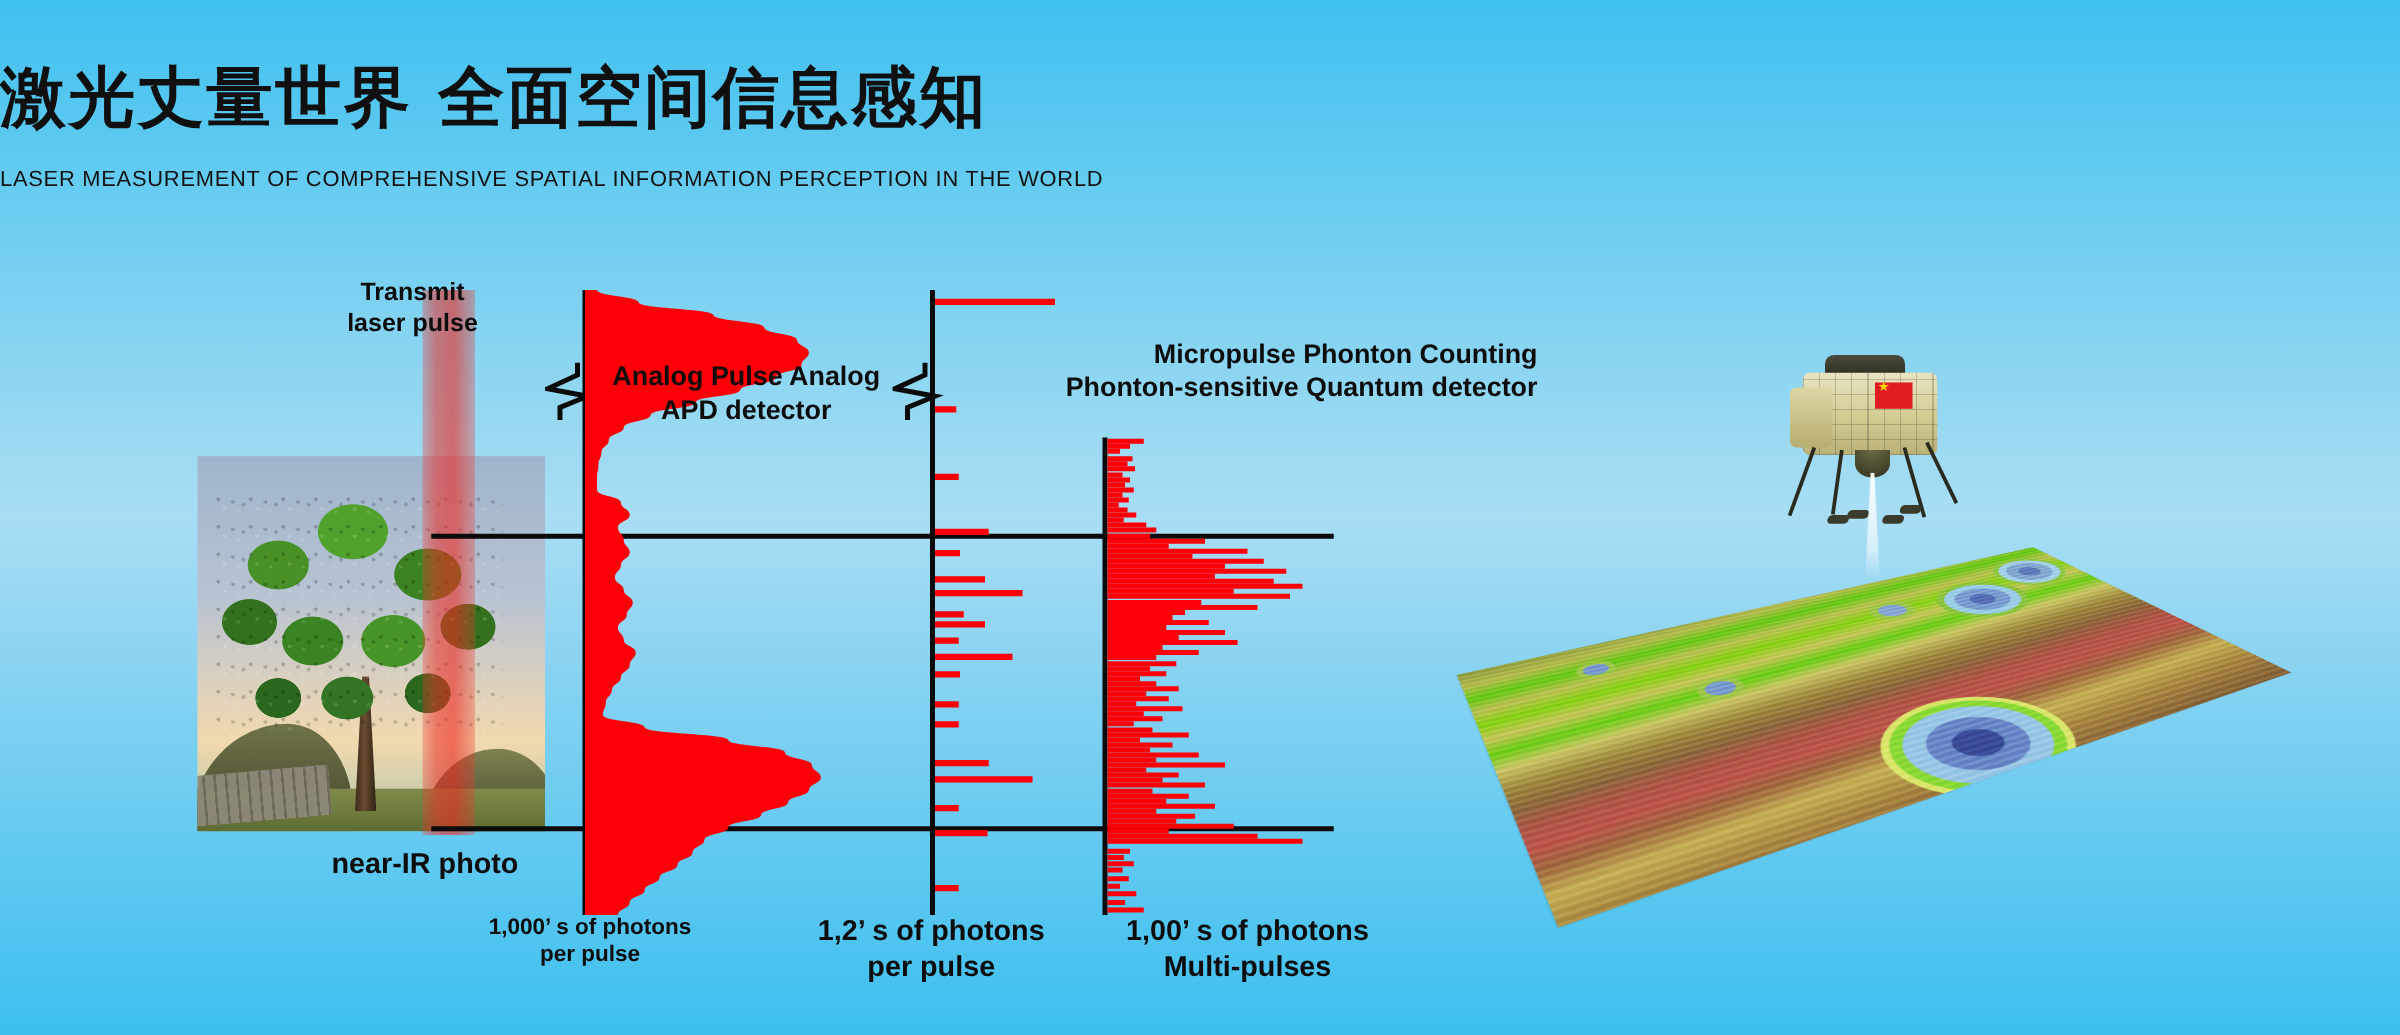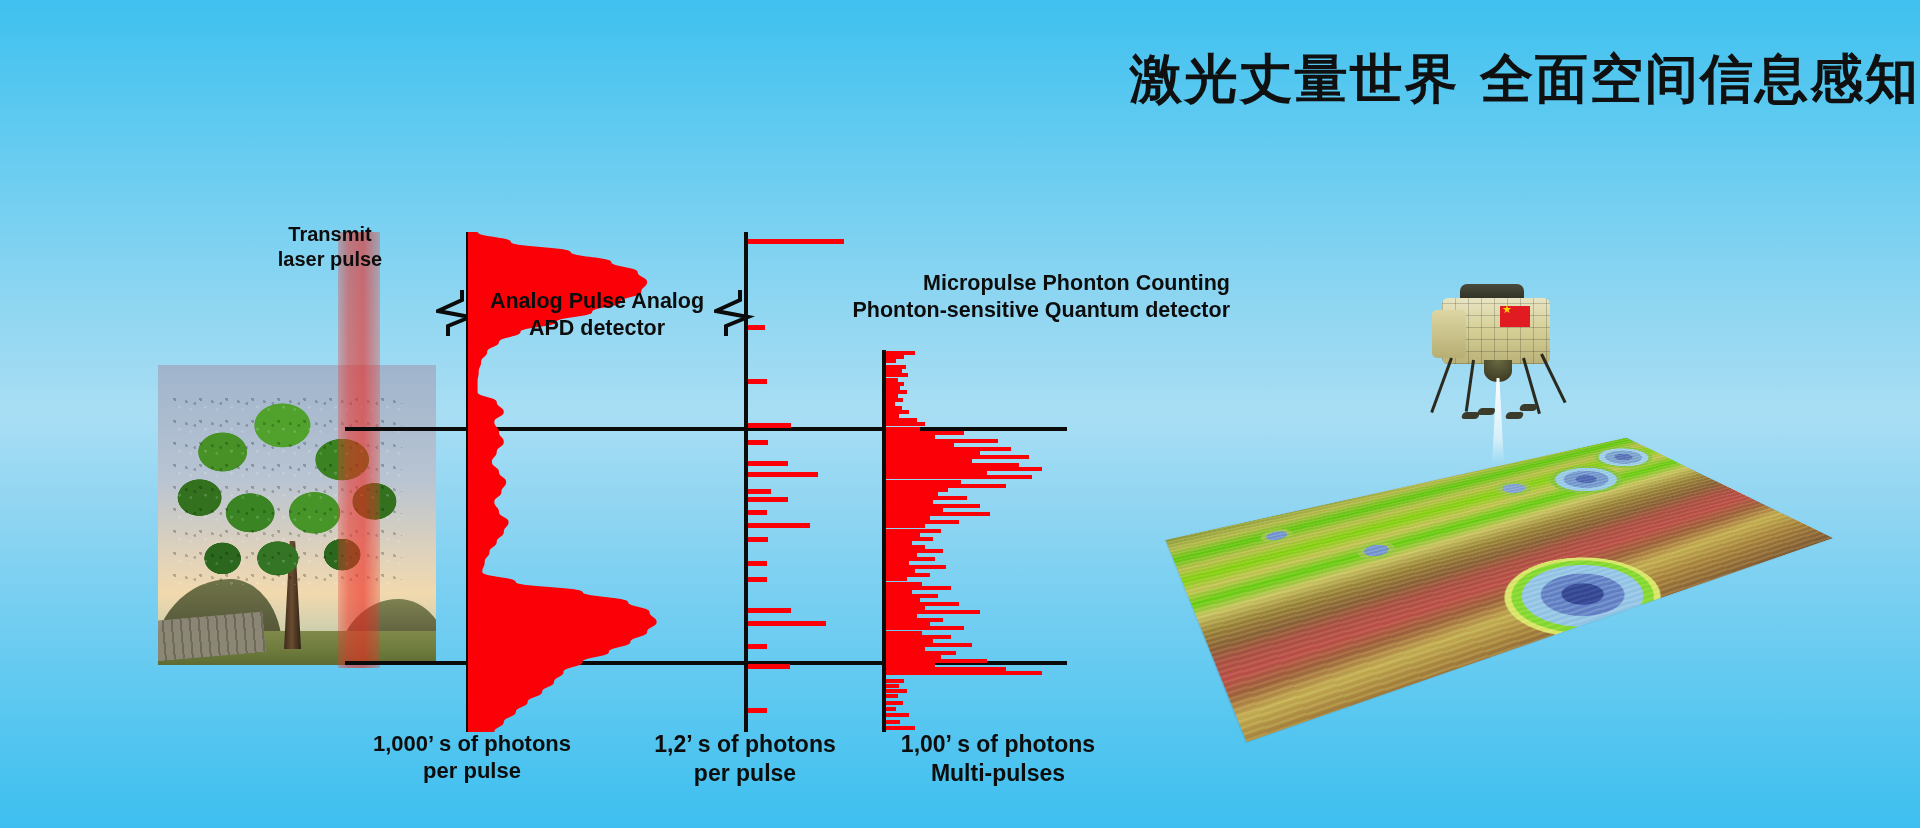--- a/index.html
+++ b/index.html
@@ -10,21 +10,21 @@
   body {
     background: linear-gradient(180deg,
       #3fc0ef 0%, #54c7f0 10%, #77d0f1 26%,
       #9ad9f2 42%, #a8def4 50%, #93d6f2 60%,
       #74cef1 74%, #55c6f0 88%, #3dbfef 100%);
     position: relative;
   }
   .stage { position: absolute; inset: 0; }
 
   
-  #header { position: absolute; top: 48px; left: 0; width: 1920px; text-align: right; }
+  #header { position: absolute; top: 48px; left: 0; width: 1920px; text-align: left; }
   #title {
     font-family: "DejaVu Sans", "Liberation Sans", sans-serif;
     font-weight: 700; font-size: 53px; letter-spacing: 2px;
     color: #101010; line-height: 1.18; white-space: pre;
   }
   #subtitle {
     margin-top: 22px; font-size: 17.5px; color: #111;
     letter-spacing: 0.6px; font-weight: 400;
     font-family: "Liberation Sans", sans-serif;
   }
@@ -185,53 +185,55 @@
     filter: blur(.4px);
   }
 </style>
 </head>
 <body>
 
 <div class="stage">
 
   <div id="header">
     <div id="title">激光丈量世界 全面空间信息感知</div>
+    <div id="subtitle">LASER MEASUREMENT OF COMPREHENSIVE SPATIAL INFORMATION PERCEPTION IN THE WORLD</div>
   </div>
 
   <div id="photo-block">
     <div id="photo">
       <div class="hill-l"></div>
       <div class="hill-r"></div>
       <div class="ground"></div>
       <div class="wall-l"></div>
       <div class="trunk"></div>
       <div class="canopy"></div>
       <div class="canopy-tex"></div>
     </div>
   </div>
   <div id="beam"></div>
 
   <div class="lbl" style="left:230px; top:222px; width:200px; font-size:20px;">Transmit
 laser pulse</div>
 
+  <div class="lbl" style="left:210px; top:676px; width:260px; font-size:23px;">near-IR photo</div>
 
   <div class="hline" id="line-canopy"></div>
   <div class="hline" id="line-ground"></div>
 
   <div>
     <div class="axis" style="left:466px; top:232px; height:500px;"></div>
     <svg class="zig" width="60" height="46" style="left:436px; top:290px;" viewBox="0 0 60 46">
       <polyline points="26,0 26,10 2,21 34,27 12,36 12,46" fill="none" stroke="#0b0b0b" stroke-width="4"></polyline>
     </svg>
     <svg class="wave-svg" id="svg-analog" width="200" height="500" style="left:468px; top:232px;" viewBox="0 0 200 500" preserveAspectRatio="none">
         <path d="M 0 0 L 9.6 0.0 C 9.6 5.0 43.0 5.0 43.0 10.0 C 43.0 15.0 102.7 15.0 102.7 20.0 C 102.7 25.0 143.3 25.0 143.3 30.0 C 143.3 35.0 169.6 35.0 169.6 40.0 C 169.6 45.0 179.1 45.0 179.1 50.0 C 179.1 55.0 173.2 55.0 173.2 60.0 C 173.2 65.0 152.9 65.0 152.9 70.0 C 152.9 75.0 124.2 75.0 124.2 80.0 C 124.2 85.0 88.4 85.0 88.4 90.0 C 88.4 95.0 52.5 95.0 52.5 100.0 C 52.5 105.0 31.0 105.0 31.0 110.0 C 31.0 115.0 19.1 115.0 19.1 120.0 C 19.1 125.0 13.1 125.0 13.1 130.0 C 13.1 135.0 10.7 135.0 10.7 140.0 C 10.7 145.0 9.6 145.0 9.6 150.0 C 9.6 155.0 9.6 155.0 9.6 160.0 C 9.6 165.0 28.7 165.0 28.7 170.0 C 28.7 175.0 35.8 175.0 35.8 180.0 C 35.8 185.0 26.3 185.0 26.3 190.0 C 26.3 195.0 31.0 195.0 31.0 200.0 C 31.0 205.0 35.8 205.0 35.8 210.0 C 35.8 215.0 28.7 215.0 28.7 220.0 C 28.7 225.0 23.9 225.0 23.9 230.0 C 23.9 235.0 31.0 235.0 31.0 240.0 C 31.0 245.0 38.2 245.0 38.2 250.0 C 38.2 255.0 33.4 255.0 33.4 260.0 C 33.4 265.0 26.3 265.0 26.3 270.0 C 26.3 275.0 31.0 275.0 31.0 280.0 C 31.0 285.0 40.6 285.0 40.6 290.0 C 40.6 295.0 35.8 295.0 35.8 300.0 C 35.8 305.0 28.7 305.0 28.7 310.0 C 28.7 315.0 21.5 315.0 21.5 320.0 C 21.5 325.0 16.7 325.0 16.7 330.0 C 16.7 335.0 14.3 335.0 14.3 340.0 C 14.3 345.0 47.8 345.0 47.8 350.0 C 47.8 355.0 114.6 355.0 114.6 360.0 C 114.6 365.0 160.0 365.0 160.0 370.0 C 160.0 375.0 181.5 375.0 181.5 380.0 C 181.5 385.0 188.7 385.0 188.7 390.0 C 188.7 395.0 179.1 395.0 179.1 400.0 C 179.1 405.0 162.4 405.0 162.4 410.0 C 162.4 415.0 140.9 415.0 140.9 420.0 C 140.9 425.0 114.6 425.0 114.6 430.0 C 114.6 435.0 95.5 435.0 95.5 440.0 C 95.5 445.0 86.0 445.0 86.0 450.0 C 86.0 455.0 74.0 455.0 74.0 460.0 C 74.0 465.0 59.7 465.0 59.7 470.0 C 59.7 475.0 47.8 475.0 47.8 480.0 C 47.8 485.0 35.8 485.0 35.8 490.0 C 35.8 495.0 26.3 495.0 26.3 500.0 L 0 500 Z" fill="#FB0007"></path>
       </svg>
     <div class="lbl" style="left:472px; top:288px; width:250px; font-size:21.5px;">Analog Pulse Analog
 APD detector</div>
-    <div class="lbl" style="left:352px; top:730px; width:240px; font-size:22px;">1,000’ s of photons
+    <div class="lbl" style="left:352px; top:730px; width:240px; font-size:18px;">1,000’ s of photons
 per pulse</div>
   </div>
 
   <div>
     <div class="axis" style="left:744px; top:232px; height:500px;"></div>
     <svg class="zig" width="60" height="46" style="left:714px; top:290px;" viewBox="0 0 60 46">
       <polyline points="26,0 26,10 2,21 34,27 12,36 12,46" fill="none" stroke="#0b0b0b" stroke-width="4"></polyline>
     </svg>
     <div id="bars-sparse" style="position:absolute; left:748px; top:232px; width:170px; height:500px;">
         <div class="bar" style="left: 0px; top: 6.675px; width: 96.1px; height: 5px;"></div>

